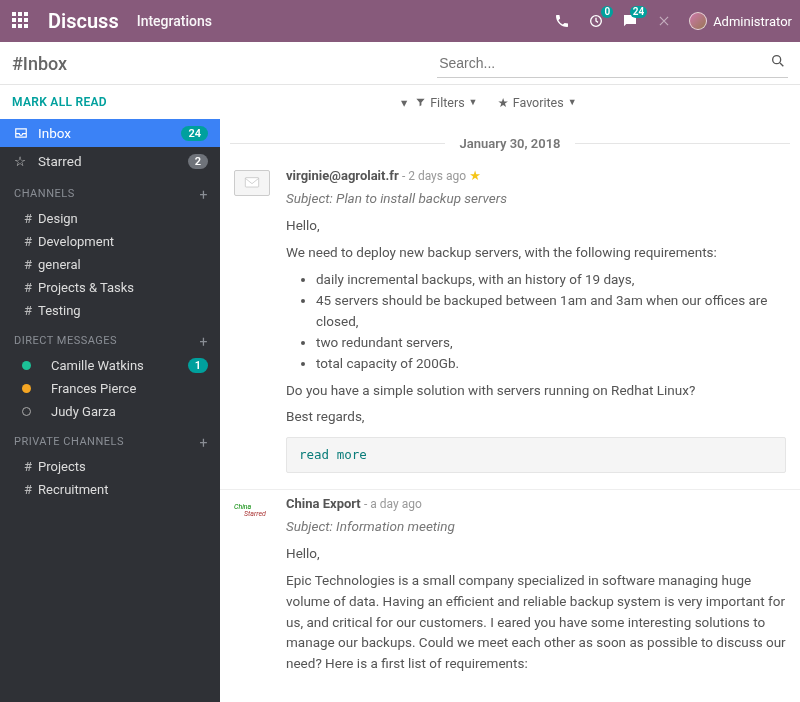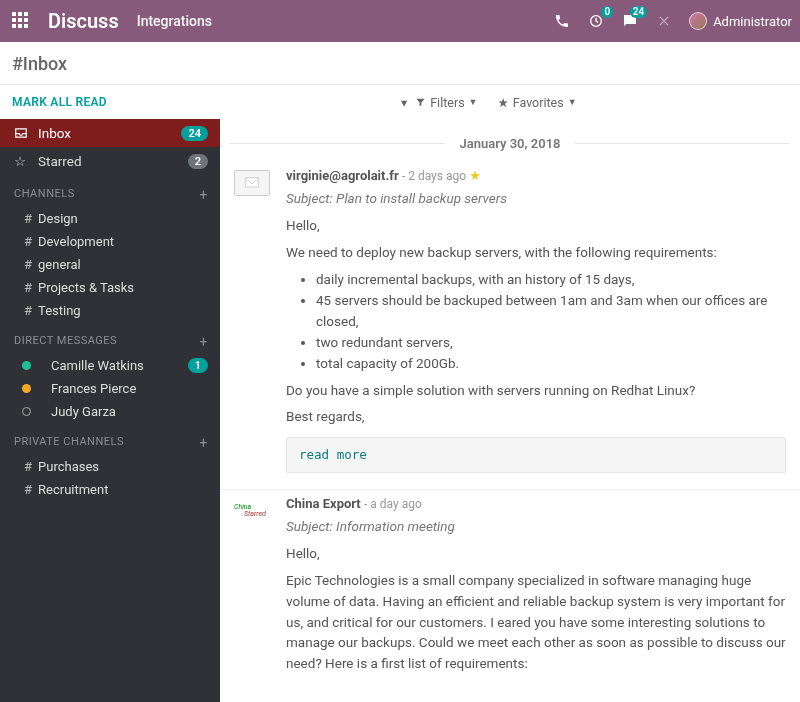--- a/index.html
+++ b/index.html
@@ -34,21 +34,21 @@
   .drop .chev { font-size:9px; }
 
   
   .layout { display:flex; height: calc(702px - 42px - 43px - 34px); }
   .sidebar { width: 220px; background:#2F3136; color:#ddd; overflow-y:auto; font-size:13px; padding-bottom: 200px;}
   .main { flex:1; overflow-y:auto; background:#fff; padding: 0 0 30px 0;}
 
   
   .sb-item { display:flex; align-items:center; padding: 6px 12px 6px 14px; gap: 10px; cursor:pointer; }
   .sb-item.top { font-size: 13.5px; }
-  .sb-item.active { background:#7f1d1d; color:#fff;align-items:center; }
+  .sb-item.active { background:#3b82f6; color:#fff;align-items:center; }
   .sb-ico { width:14px; display:inline-flex; }
   .sb-label { flex:1; }
   .pill { background:#00A09D; color:#fff; font-size:11px; font-weight:600; padding: 1px 7px; border-radius: 9px; }
   .pill.gray { background:#6f737a; }
   .sb-section { display:flex; justify-content:space-between; padding: 12px 12px 4px 14px; color:#8a8e95; font-size:11px; letter-spacing:.5px; }
   .sb-section .plus { font-size:14px; color:#8a8e95; }
   .sb-channel { padding: 4px 12px 4px 24px; display:flex; align-items:center; gap:6px;}
   .sb-channel .hash { opacity:.8; }
   .dm { padding: 4px 12px 4px 22px; display:flex; align-items:center; gap:20px; }
   .dot { width:9px; height:9px; border-radius:50%; }
@@ -119,20 +119,27 @@
     <div class="user">
         <span class="avatar"></span>
         <span>Administrator</span>
       </div>
   </div>
 </div>
 
 <div class="control">
   <div class="title">#Inbox</div>
   <div class="spacer"></div>
+  <div class="search">
+    <input placeholder="Search..." style="">
+    <span class="mag"><svg viewBox="0 0 24 24" width="16" height="16">
+          <circle cx="10" cy="10" r="6" fill="none" stroke="#555" stroke-width="2"></circle>
+          <path d="M15 15l5 5" stroke="#555" stroke-width="2"></path>
+        </svg></span>
+  </div>
 </div>
 <div class="control2">
   <div class="mark-read">MARK ALL READ</div>
   <div class="ctl2-spacer"></div>
   <div class="drop">
       <span>▾</span>
       <span style="font-weight:400"> </span>
       <svg viewBox="0 0 24 24" width="11" height="11">
         <path d="M3 4h18l-7 8v6l-4 2v-8z" fill="#666"></path>
       </svg>
@@ -206,21 +213,21 @@
         <span class="ring"></span>
         <span>Judy Garza</span>
       </div>
 
     <div class="sb-section">
         <span>PRIVATE CHANNELS</span>
         <span class="plus">+</span>
       </div>
     <div class="sb-channel">
         <span class="hash">#</span>
-        <span>Purchases</span>
+        <span>Projects</span>
       </div>
     <div class="sb-channel">
         <span class="hash">#</span>
         <span>Recruitment</span>
       </div>
   </div>
 
   <div class="main">
     <div class="date-sep"><span>January 30, 2018</span></div>
 
@@ -232,21 +239,21 @@
               <path d="M2 5l10 8 10-8" fill="none" stroke="#bbb"></path>
             </svg>
           </div>
       </div>
       <div class="body">
         <div class="hdr"><span class="from">virginie@agrolait.fr</span> <span class="ago">- 2 days ago</span> <span class="star">★</span></div>
         <div class="subj">Subject: Plan to install backup servers</div>
         <p>Hello,</p>
         <p>We need to deploy new backup servers, with the following requirements:</p>
         <ul>
-          <li>daily incremental backups, with an history of 15 days,</li>
+          <li>daily incremental backups, with an history of 19 days,</li>
           <li>45 servers should be backuped between 1am and 3am when our offices are closed,</li>
           <li>two redundant servers,</li>
           <li>total capacity of 200Gb.</li>
         </ul>
         <p>Do you have a simple solution with servers running on Redhat Linux?</p>
         <p>Best regards,</p>
         <div class="readmore">read more</div>
       </div>
     </div>
 

